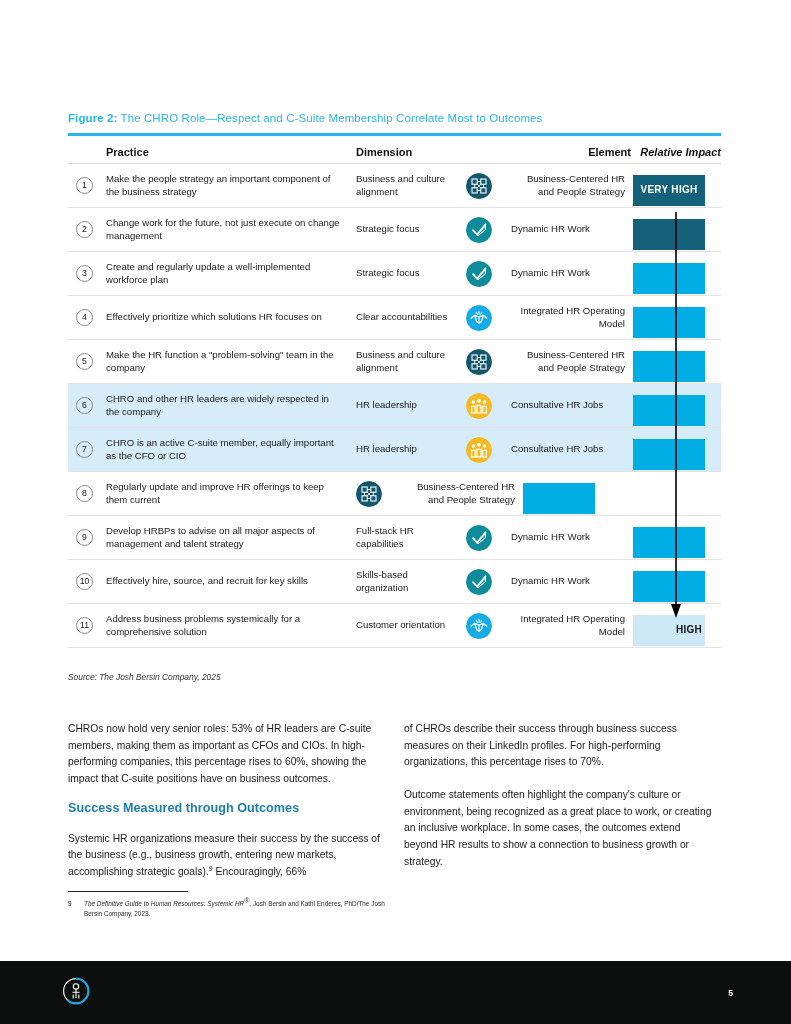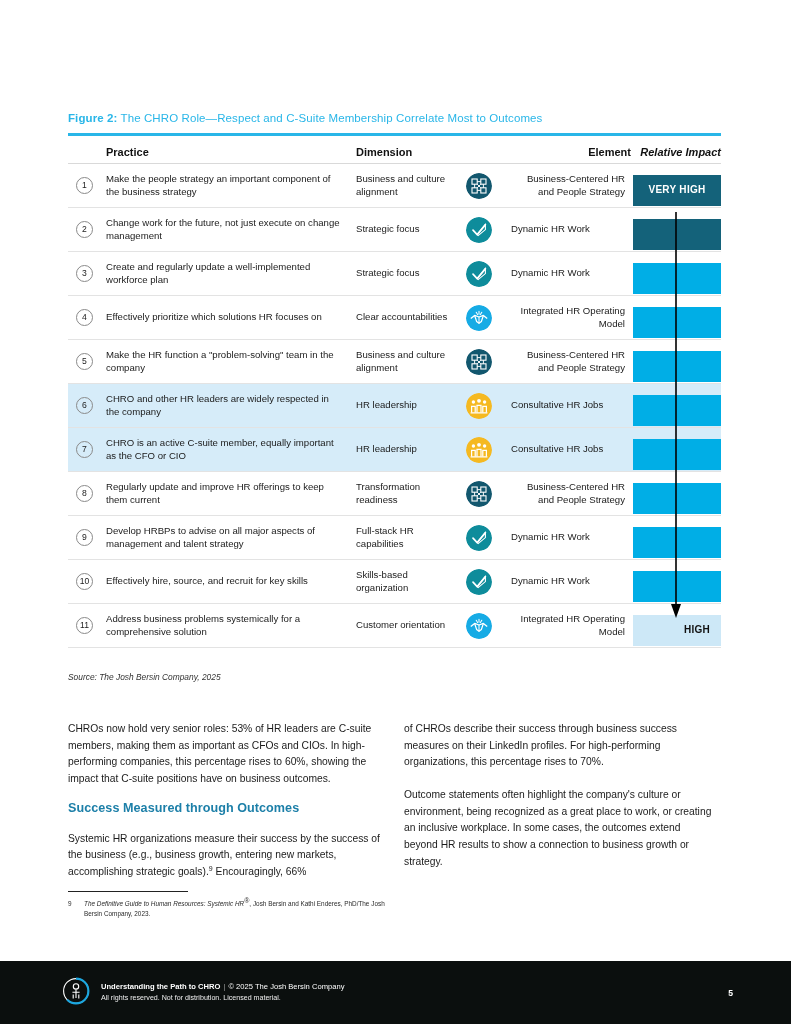--- a/index.html
+++ b/index.html
@@ -91,21 +91,21 @@
 
   .icon-wrap { display: flex; align-items: center; justify-content: flex-start; }
   .ico { width: 26px; height: 26px; border-radius: 50%; display:block; }
 
   
   .impact {
     display: flex; align-items: center; justify-content: center;
     font-size: 10px; font-weight: bold;
     letter-spacing: 0.3px;
     margin: 11px 0 1px 2px;
-    width: 88px;
+    width: 72px;
   }
   .imp-veryhigh { background: #14627A; color: #ffffff; }
   .imp-mid      { background: #00AEE6; color: #00AEE6; }
   .imp-high     { background: #CDE8F7; color: #111111; padding-left: 40px; }
 
   
   .arrow-layer {
     position: absolute;
     top: 26px;
     left: 563px;
@@ -337,21 +337,20 @@
           <div class="cell c-elem">Consultative HR Jobs</div>
           <div class="cell c-imp" style="padding: 0px;">
             <div class="impact imp-mid" style="align-self: stretch;"></div>
           </div>
         </div>
         <div class="row">
           <div class="cell c-num">
             <div class="numcircle">8</div>
           </div>
           <div class="cell c-prac">Regularly update and improve HR offerings to keep them current</div>
-          <div class="cell c-dim">Transformation readiness</div>
           <div class="cell c-icon icon-wrap">
             <svg class="ico" viewBox="0 0 26 26" xmlns="http://www.w3.org/2000/svg">
               <circle cx="13" cy="13" r="13" fill="#12576E"></circle>
               <rect x="6" y="6" width="5.2" height="5.2" fill="none" stroke="#ffffff" stroke-width="1.1"></rect>
               <rect x="14.8" y="6" width="5.2" height="5.2" fill="none" stroke="#ffffff" stroke-width="1.1"></rect>
               <rect x="6" y="14.8" width="5.2" height="5.2" fill="none" stroke="#ffffff" stroke-width="1.1"></rect>
               <rect x="14.8" y="14.8" width="5.2" height="5.2" fill="none" stroke="#ffffff" stroke-width="1.1"></rect>
               <path d="M11.2 8.6 H14.8 M8.6 11.2 V14.8 M17.4 11.2 V14.8 M11.2 17.4 H14.8 M11.2 11.2 L14.8 14.8 M14.8 11.2 L11.2 14.8" stroke="#ffffff" stroke-width="0.95" fill="none"></path>
             </svg>
           </div>
@@ -447,22 +446,16 @@
   <div class="footer">
     <div class="footer-logo">
       <svg width="28" height="28" viewBox="0 0 28 28" xmlns="http://www.w3.org/2000/svg">
         <circle cx="14" cy="14" r="12.4" fill="none" stroke="#ffffff" stroke-width="1.1"></circle>
         <path d="M14 1.6 a12.4 12.4 0 0 1 0 24.8" fill="none" stroke="#1BA7E0" stroke-width="2.1"></path>
         <path d="M14 26.4 a12.4 12.4 0 0 1 -8.8 -3.6" fill="none" stroke="#1BA7E0" stroke-width="2.1"></path>
         <circle cx="14" cy="9.4" r="2.7" fill="none" stroke="#ffffff" stroke-width="1.1"></circle>
         <path d="M14 12.6 v8.4 M10.4 15.2 h7.2 M11.2 21.4 v-4 M16.8 21.4 v-4" fill="none" stroke="#ffffff" stroke-width="1.1"></path>
       </svg>
     </div>
-    <div class="footer-txt">
-      <div class="footer-l1">
-        <b>Understanding the Path to CHRO</b><span class="sep">|</span><span>© 2025 The Josh Bersin Company</span>
-      </div>
-      <div class="footer-l2">All rights reserved. Not for distribution. Licensed material.</div>
-    </div>
     <div class="footer-page">5</div>
   </div>
 
 </div>
 
 </body></html>

